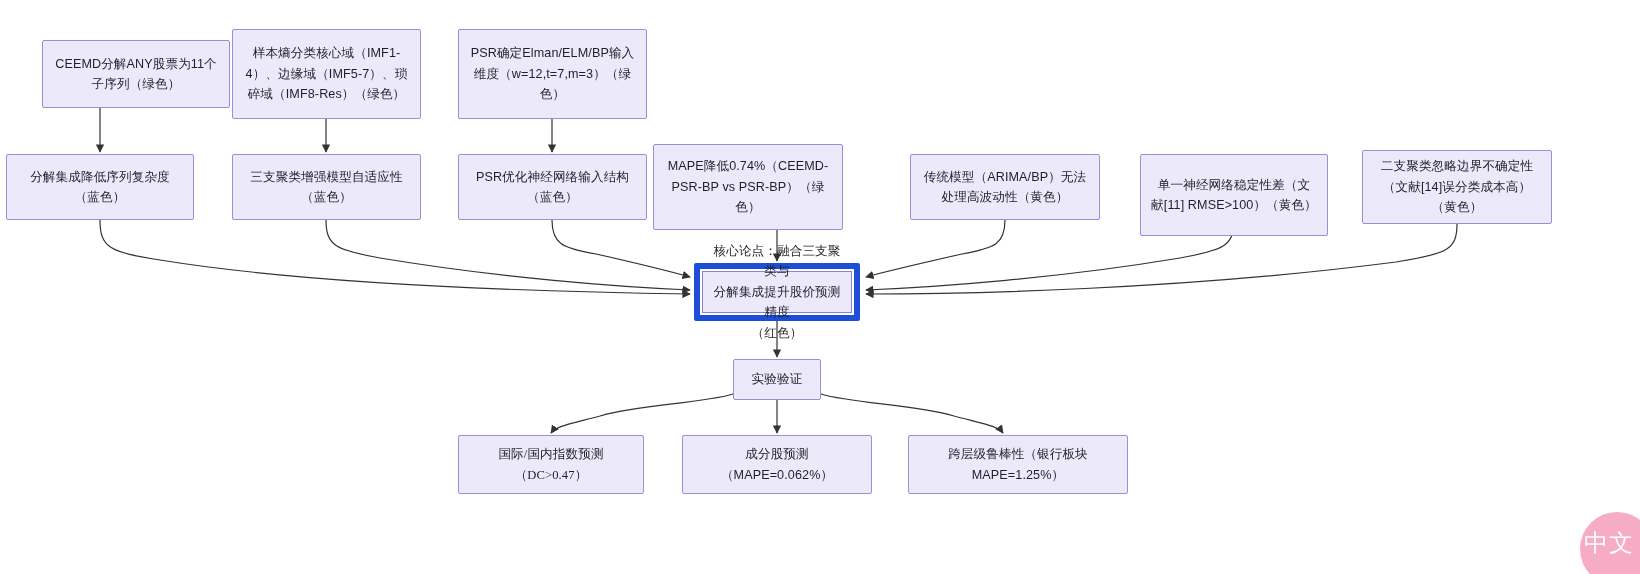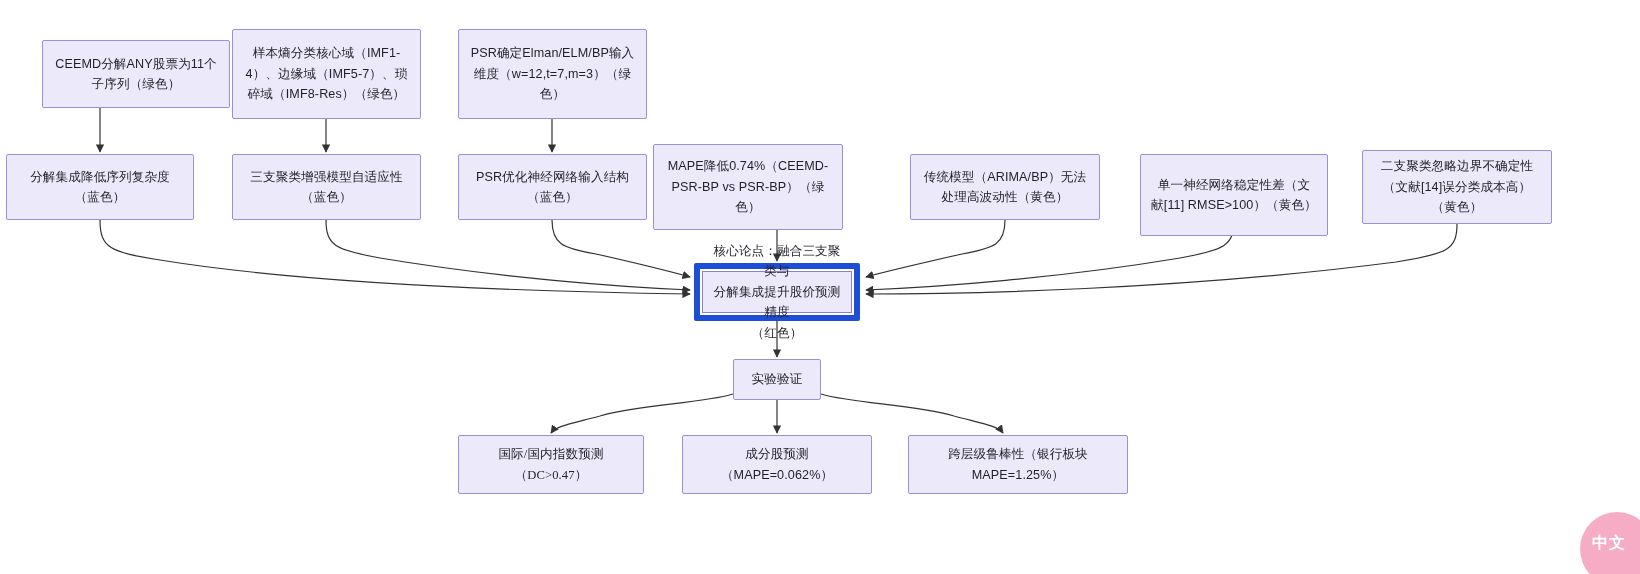--- a/index.html
+++ b/index.html
@@ -63,22 +63,22 @@
     border-radius: 50%;
     background: #F5A6C0;
     opacity: 0.92;
     display: flex;
     align-items: center;
     justify-content: center;
     z-index: 5;
   }
   #watermark .wm-label {
     color: #ffffff;
-    font-size: 16px;
-    font-weight: bold;
+    font-size: 24px;
+    font-weight: normal;
     transform: translate(-8px, -6px);
     letter-spacing: 1px;
   }
 </style>
 </head>
 <body>
 
 <div id="canvas">
 
   <svg id="edges" viewBox="0 0 1640 574" xmlns="http://www.w3.org/2000/svg">

